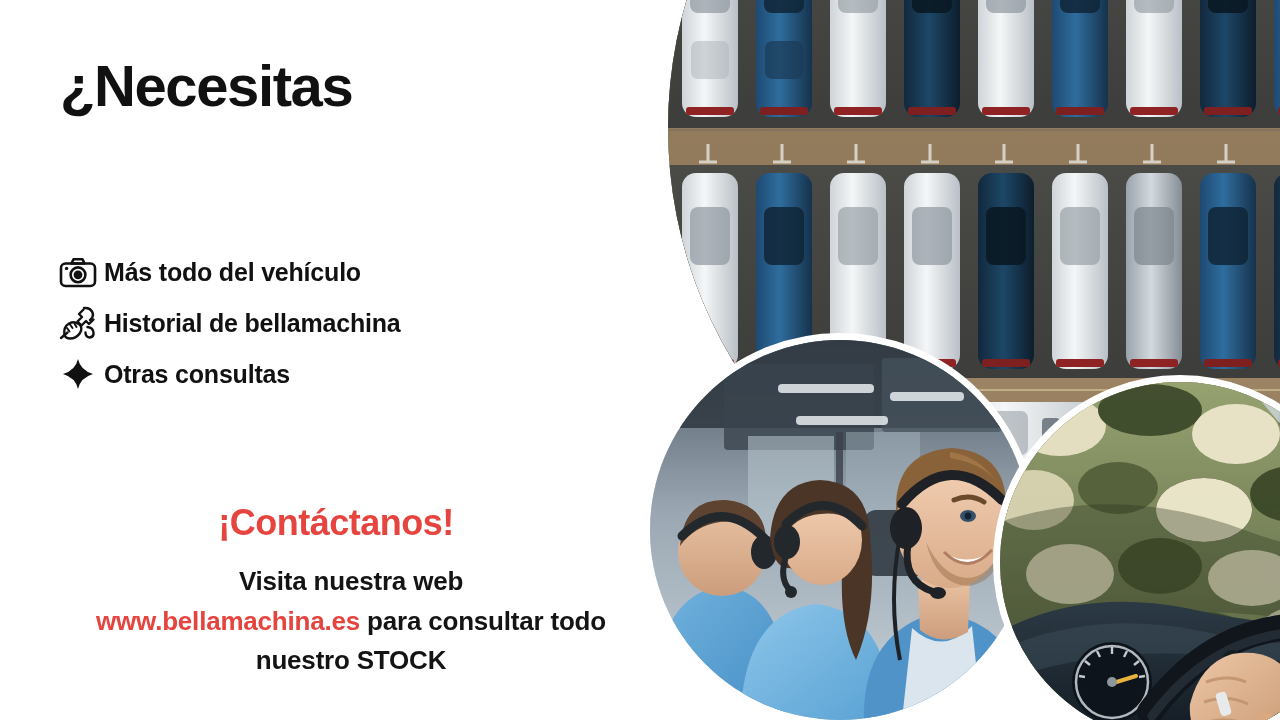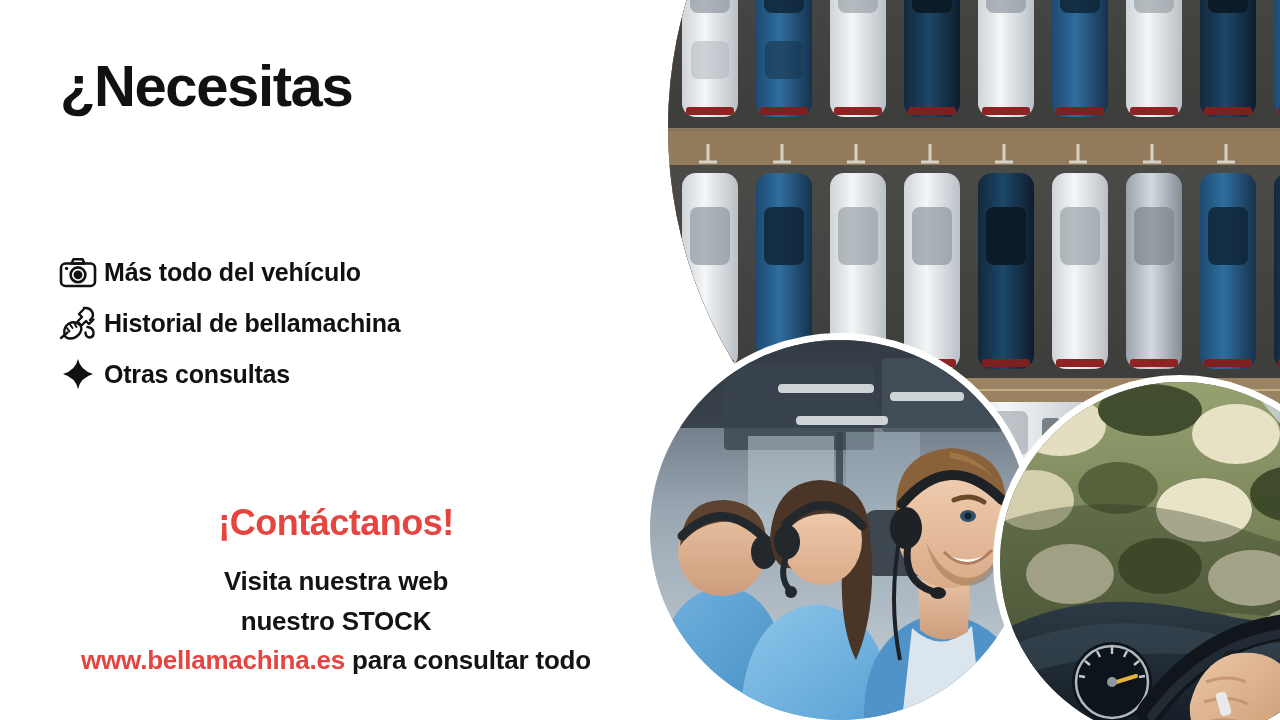--- a/index.html
+++ b/index.html
@@ -66,21 +66,21 @@
 
   #cta-contact {
     position:absolute; left:0px; top:470px; width:672px;
     text-align:center;
     font-size:36px; font-weight:bold; letter-spacing:-0.5px;
     color:#e5443f;
     margin-top:32px;
   }
 
   #web-block {
-    position:absolute; left:0px; top:562px; width:672px;
+    position:absolute; left:15px; top:562px; width:672px;
     text-align:center;
     font-size:26px; font-weight:bold; line-height:1.52;
     color:#141414; letter-spacing:-0.2px;
   }
   #web-block .wb-line { display:block; }
   .url-red { color:#e5443f; }
 </style>
 </head>
 <body>
 
@@ -683,17 +683,17 @@
       </span>
       <span class="feature-label">Otras consultas</span>
     </div>
 
   </div>
 
   <div id="cta-contact">¡Contáctanos!</div>
 
   <div id="web-block">
     <span class="wb-line">Visita nuestra web</span>
+    <span class="wb-line"><span class="url-red">www.bellamachina.es</span><span> para consultar todo</span></span>
     <span class="wb-line">nuestro STOCK</span>
-    <span class="wb-line"><span class="url-red">www.bellamachina.es</span><span> para consultar todo</span></span>
   </div>
 
 </div>
 
 </body></html>

